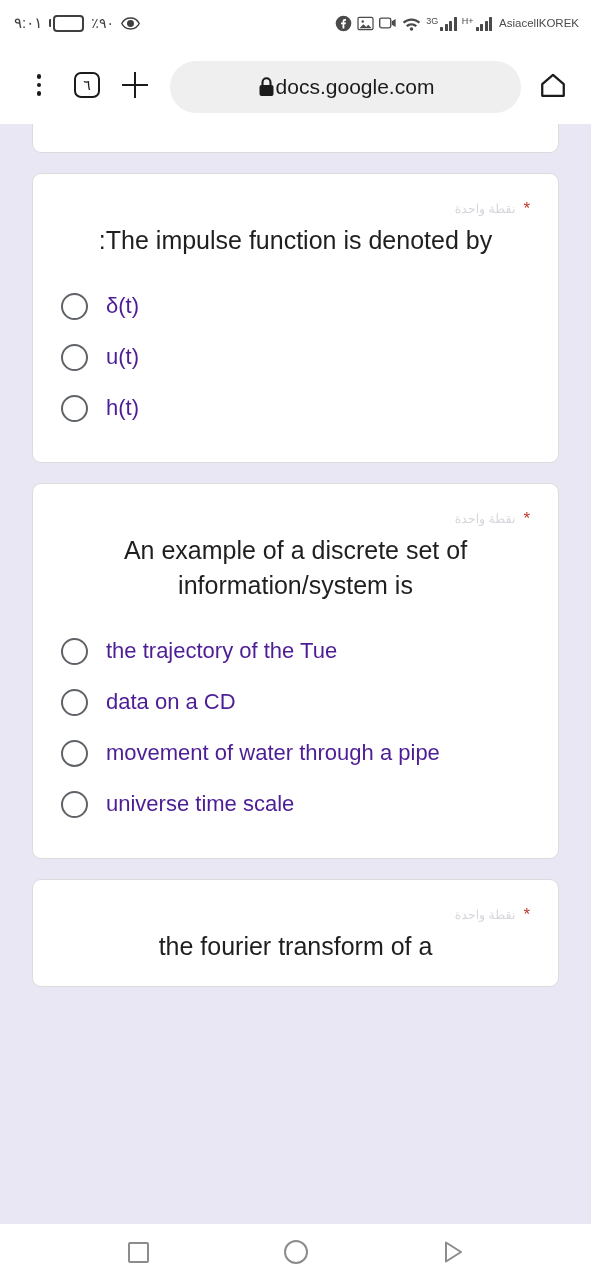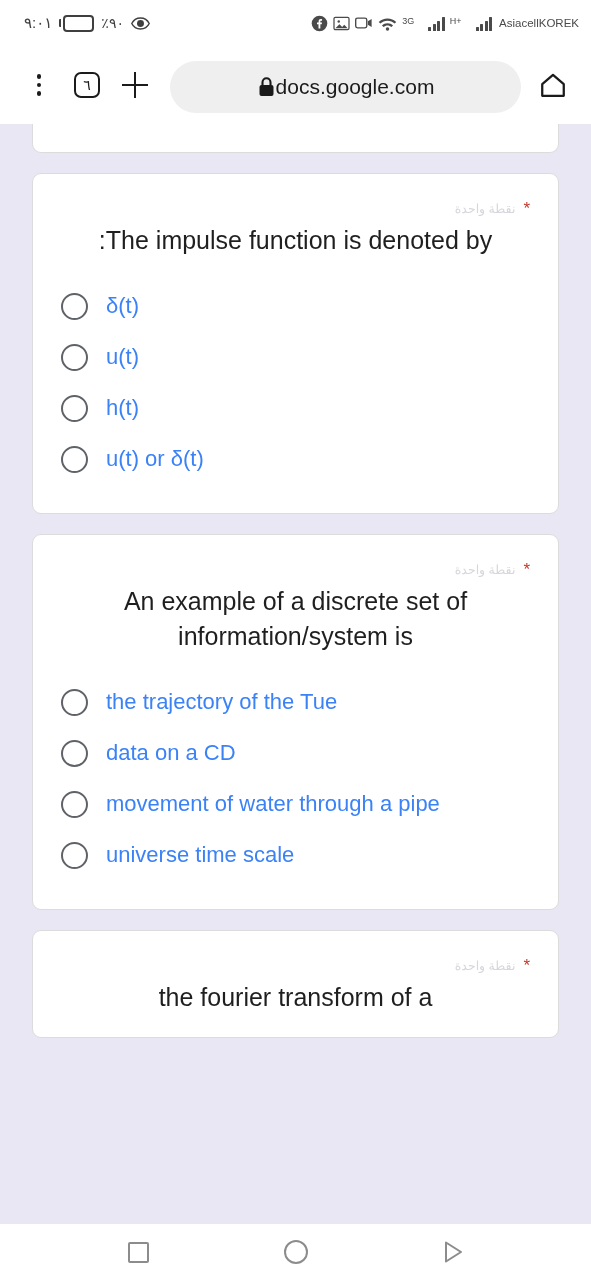--- a/index.html
+++ b/index.html
@@ -22,21 +22,21 @@
   }
 
   
   .status-bar {
     height: 46px;
     flex: 0 0 46px;
     background: #ffffff;
     display: flex;
     align-items: center;
     justify-content: space-between;
-    padding: 0 12px 0 24px;
+    padding: 0 12px 0 14px;
     color: #4a4a4a;
   }
   .status-left {
     display: flex;
     align-items: center;
     gap: 7px;
     font-size: 15px;
     color: #3f3f3f;
     letter-spacing: .3px;
   }
@@ -67,21 +67,21 @@
 
   .status-right {
     display: flex;
     align-items: center;
     gap: 5px;
   }
   .sr-icon { display: inline-flex; align-items: center; }
   .sig-group {
     display: flex;
     align-items: flex-end;
-    gap: 13px;
+    gap: 1px;
     position: relative;
   }
   .net-label {
     font-size: 9px;
     color: #4a4a4a;
     margin-right: 1px;
     align-self: flex-start;
     line-height: 1;
     margin-top: 1px;
   }
@@ -238,21 +238,21 @@
   }
   .radio {
     flex: 0 0 auto;
     width: 27px; height: 27px;
     border: 2.5px solid #5f6368;
     border-radius: 50%;
     background: #fff;
   }
   .opt-label {
     font-size: 22px;
-    color: #3b82f6;
+    color: #4c1d95;
     text-align: center;
     direction: ltr;
     white-space: nowrap;
   }
 
   
   .card-clipped { padding: 26px 28px 0 28px; overflow: hidden; }
 
   
   .navbar {
@@ -404,24 +404,20 @@
           <span class="opt-label">δ(t)</span>
         </div>
         <div class="option">
           <span class="radio"></span>
           <span class="opt-label">u(t)</span>
         </div>
         <div class="option">
           <span class="radio"></span>
           <span class="opt-label">h(t)</span>
         </div>
-        <div class="option">
-          <span class="radio"></span>
-          <span class="opt-label">u(t) or δ(t)</span>
-        </div>
       </div>
     </div>
 
     <div class="card-gap"></div>
 
     <div class="card q-card">
       <div class="q-meta">
         <span class="q-required">*</span>
         <span class="q-points">نقطة واحدة</span>
       </div>

